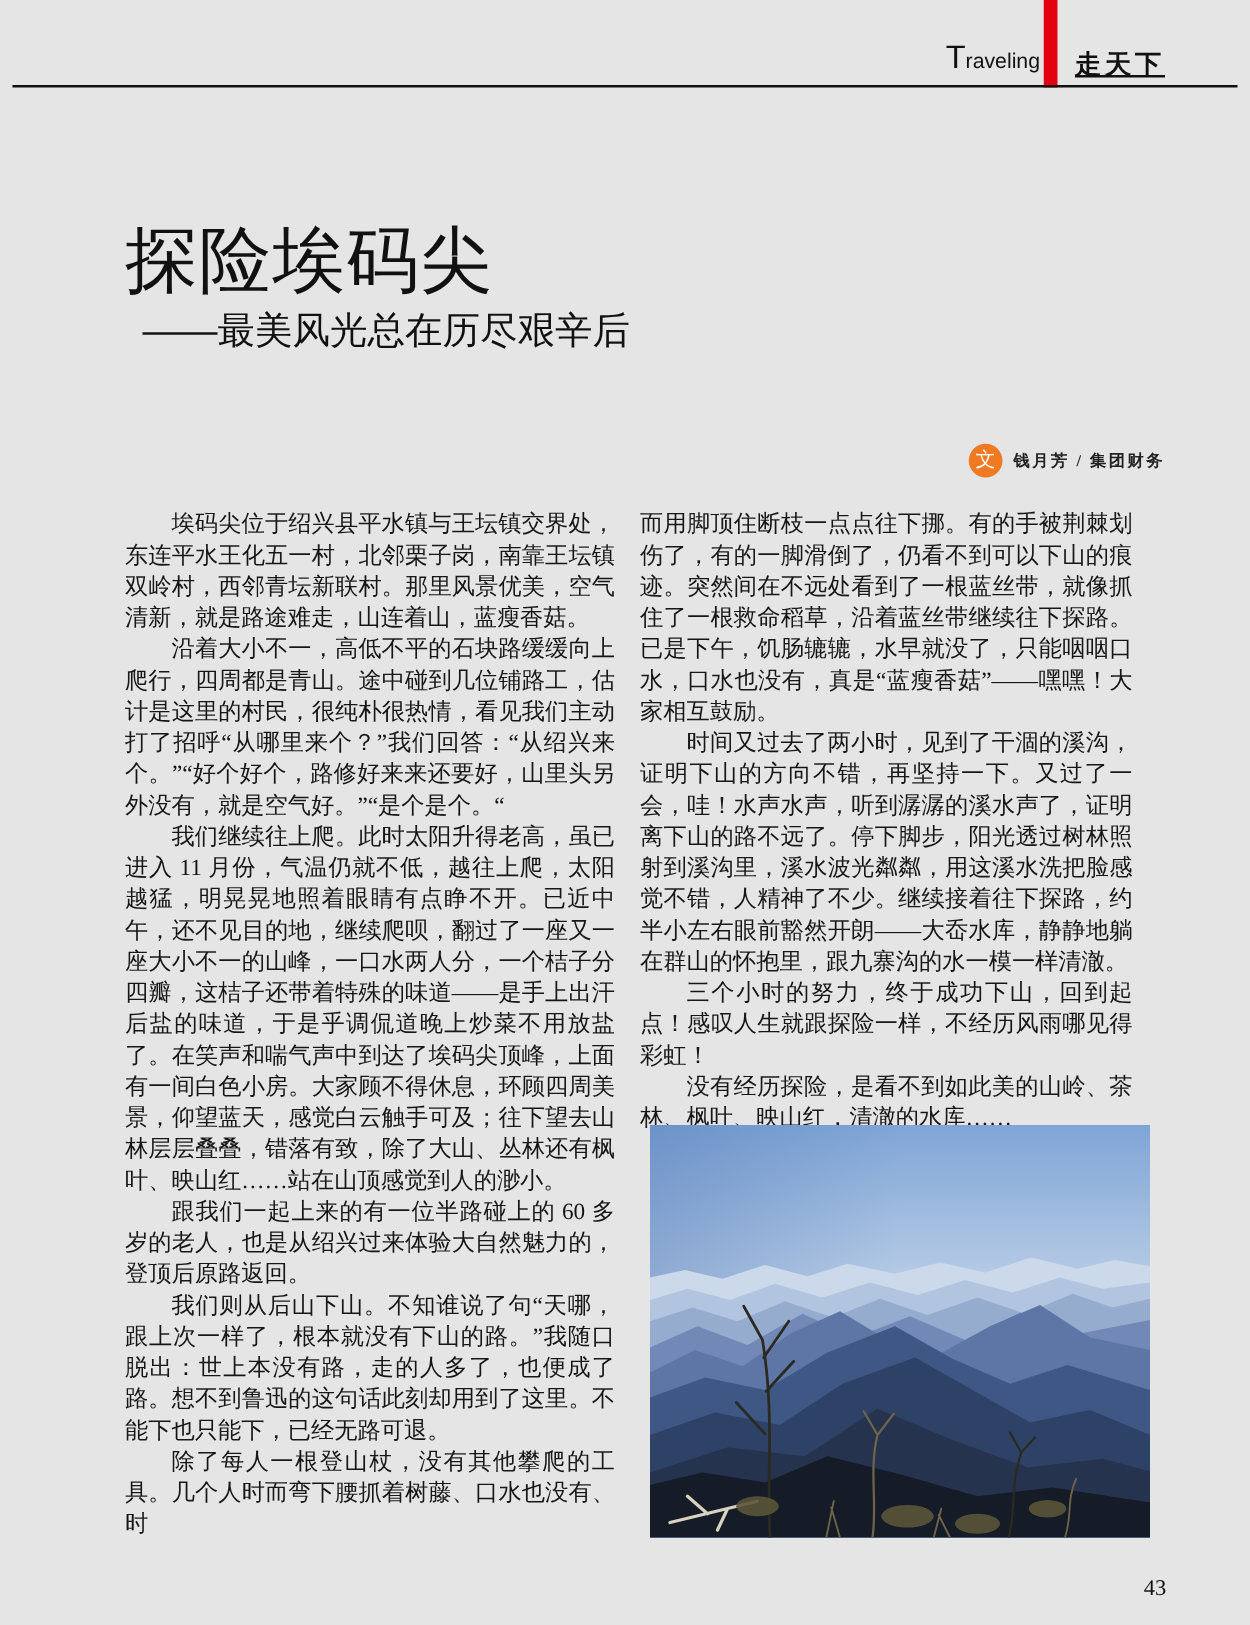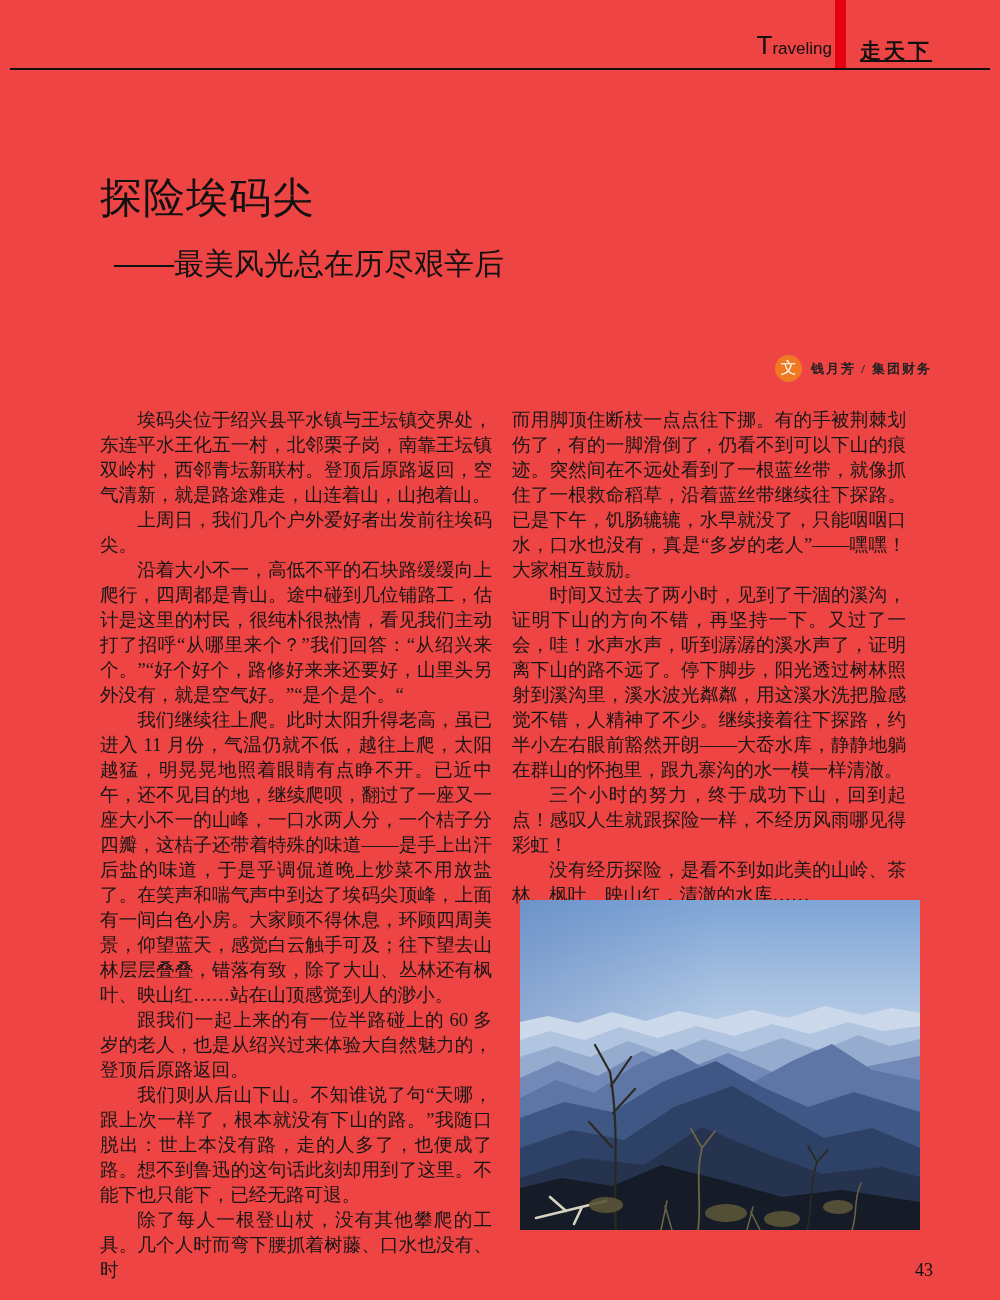--- a/index.html
+++ b/index.html
@@ -1,30 +1,30 @@
 <!DOCTYPE html>
 <html><head>
 <meta charset="utf-8">
 <style>
   html,body{margin:0;padding:0;background:#ffffff;}
-  .page{position:relative;width:1000px;height:1300px;background:#ef4444;overflow:hidden;
+  .page{position:relative;width:1000px;height:1300px;background:#e5e5e5;overflow:hidden;
         color:#1c1c1c;font-family:"Liberation Serif","DejaVu Serif",serif;}
 
   
   .header-rule{position:absolute;left:10px;top:68px;width:980px;height:2px;background:#111;}
   .red-bar{position:absolute;left:835px;top:0;width:11px;height:70px;background:#e3000f;}
   .section-en{position:absolute;top:30px;right:168px;font-family:"Liberation Sans","DejaVu Sans",sans-serif;
               font-size:26px;color:#111;white-space:nowrap;}
   .section-en .rest{font-size:17px;}
   .section-cn{position:absolute;left:860px;top:37px;font-family:"Liberation Sans","DejaVu Sans",sans-serif;
               font-size:21px;font-weight:700;color:#111;letter-spacing:3px;white-space:nowrap;text-decoration:underline;}
 
   
   .title-main{position:absolute;left:100px;top:170px;font-family:"Liberation Sans","DejaVu Sans",sans-serif;
-              font-size:42px;font-weight:500;letter-spacing:1px;color:#111;white-space:nowrap;}
+              font-size:58px;font-weight:500;letter-spacing:1px;color:#111;white-space:nowrap;}
   .title-sub{position:absolute;left:98px;top:228px;font-family:"Liberation Sans","DejaVu Sans",sans-serif;
              font-size:30px;font-weight:500;color:#111;white-space:nowrap;}
 
   
   .byline{position:absolute;top:355px;right:68px;display:flex;align-items:center;gap:9px;}
   .byline-icon{width:27px;height:27px;border-radius:50%;color:#fff;display:flex;align-items:center;
                justify-content:center;font-size:16px;font-family:"Liberation Sans","DejaVu Sans",sans-serif;
                background:#f07a21;flex:0 0 auto;}
   .byline-author{font-size:13px;font-weight:700;letter-spacing:2px;color:#222;white-space:nowrap;}
 
@@ -54,31 +54,30 @@
 
   <h1 class="title-main" style="margin:0;">探险埃码尖</h1>
   <h2 class="title-sub" style="margin:16px;">——最美风光总在历尽艰辛后</h2>
 
   <div class="byline">
     <span class="byline-icon" style="background: rgb(240, 122, 33);">文</span>
     <span class="byline-author">钱月芳 / 集团财务</span>
   </div>
 
   <div class="col col-left">
-    <p>埃码尖位于绍兴县平水镇与王坛镇交界处，东连平水王化五一村，北邻栗子岗，南靠王坛镇双岭村，西邻青坛新联村。登顶后原路返回，空气清新，就是路途难走，山连着山，山抱着山。</p>
-    <p>上周日，我们几个户外爱好者出发前往埃码尖。</p>
+    <p>埃码尖位于绍兴县平水镇与王坛镇交界处，东连平水王化五一村，北邻栗子岗，南靠王坛镇双岭村，西邻青坛新联村。那里风景优美，空气清新，就是路途难走，山连着山，蓝瘦香菇。</p>
     <p>沿着大小不一，高低不平的石块路缓缓向上爬行，四周都是青山。途中碰到几位铺路工，估计是这里的村民，很纯朴很热情，看见我们主动打了招呼“从哪里来个？”我们回答：“从绍兴来个。”“好个好个，路修好来来还要好，山里头另外没有，就是空气好。”“是个是个。“</p>
     <p>我们继续往上爬。此时太阳升得老高，虽已进入 11 月份，气温仍就不低，越往上爬，太阳越猛，明晃晃地照着眼睛有点睁不开。已近中午，还不见目的地，继续爬呗，翻过了一座又一座大小不一的山峰，一口水两人分，一个桔子分四瓣，这桔子还带着特殊的味道——是手上出汗后盐的味道，于是乎调侃道晚上炒菜不用放盐了。在笑声和喘气声中到达了埃码尖顶峰，上面有一间白色小房。大家顾不得休息，环顾四周美景，仰望蓝天，感觉白云触手可及；往下望去山林层层叠叠，错落有致，除了大山、丛林还有枫叶、映山红……站在山顶感觉到人的渺小。</p>
     <p>跟我们一起上来的有一位半路碰上的 60 多岁的老人，也是从绍兴过来体验大自然魅力的，登顶后原路返回。</p>
     <p>我们则从后山下山。不知谁说了句“天哪，跟上次一样了，根本就没有下山的路。”我随口脱出：世上本没有路，走的人多了，也便成了路。想不到鲁迅的这句话此刻却用到了这里。不能下也只能下，已经无路可退。</p>
     <p>除了每人一根登山杖，没有其他攀爬的工具。几个人时而弯下腰抓着树藤、口水也没有、时</p>
   </div>
 
   <div class="col col-right">
-    <p class="cont">而用脚顶住断枝一点点往下挪。有的手被荆棘划伤了，有的一脚滑倒了，仍看不到可以下山的痕迹。突然间在不远处看到了一根蓝丝带，就像抓住了一根救命稻草，沿着蓝丝带继续往下探路。已是下午，饥肠辘辘，水早就没了，只能咽咽口水，口水也没有，真是“多岁的老人”——嘿嘿！大家相互鼓励。</p>
+    <p class="cont">而用脚顶住断枝一点点往下挪。有的手被荆棘划伤了，有的一脚滑倒了，仍看不到可以下山的痕迹。突然间在不远处看到了一根蓝丝带，就像抓住了一根救命稻草，沿着蓝丝带继续往下探路。已是下午，饥肠辘辘，水早就没了，只能咽咽口水，口水也没有，真是“蓝瘦香菇”——嘿嘿！大家相互鼓励。</p>
     <p>时间又过去了两小时，见到了干涸的溪沟，证明下山的方向不错，再坚持一下。又过了一会，哇！水声水声，听到潺潺的溪水声了，证明离下山的路不远了。停下脚步，阳光透过树林照射到溪沟里，溪水波光粼粼，用这溪水洗把脸感觉不错，人精神了不少。继续接着往下探路，约半小左右眼前豁然开朗——大岙水库，静静地躺在群山的怀抱里，跟九寨沟的水一模一样清澈。</p>
     <p>三个小时的努力，终于成功下山，回到起点！感叹人生就跟探险一样，不经历风雨哪见得彩虹！</p>
     <p>没有经历探险，是看不到如此美的山岭、茶林、枫叶、映山红，清澈的水库……</p>
   </div>
 
   <div class="photo">
     <svg viewBox="0 0 400 330" preserveAspectRatio="none" role="img" aria-label="山顶俯瞰：层峦叠嶂的蓝色群山，远处薄雾弥漫，前景为深色树枝与灌木">
       <defs>
         <linearGradient id="sky" x1="0" y1="0" x2="0" y2="1">
           <stop offset="0" stop-color="#7fa5d6"></stop>

